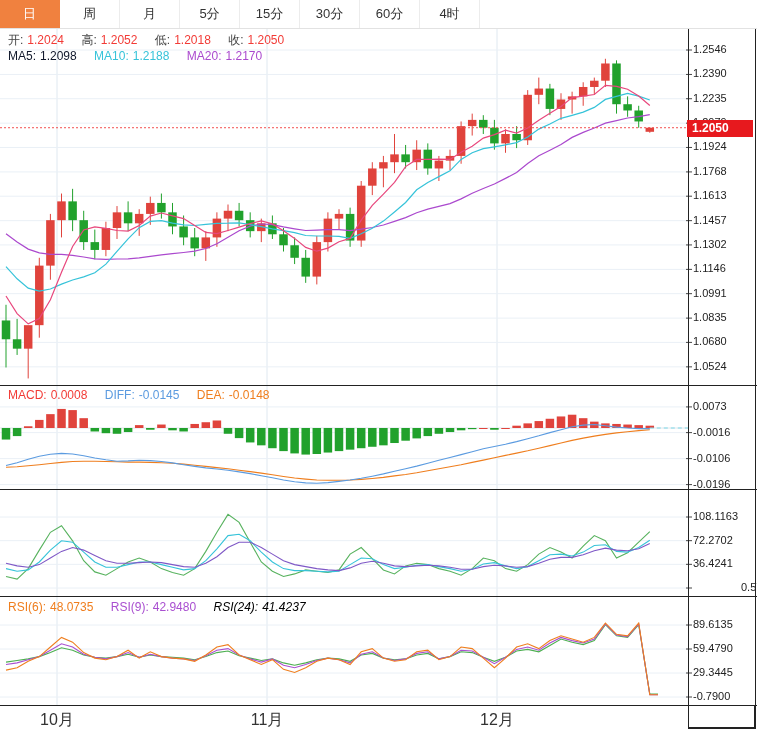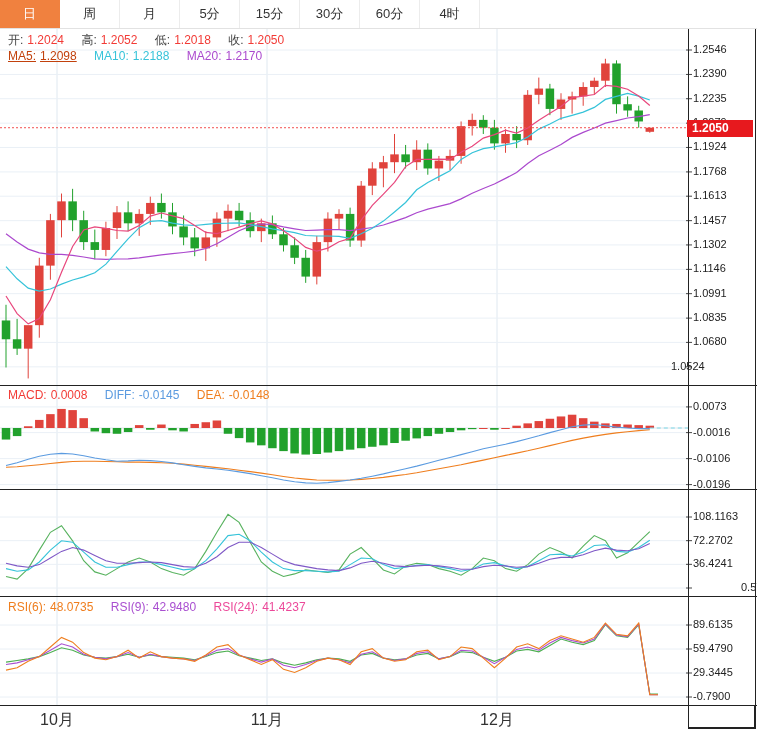--- a/index.html
+++ b/index.html
@@ -12,31 +12,31 @@
        border-right:1px solid #ececec;cursor:pointer;box-sizing:border-box;background:#fff;}
   .tab.active{background:#f0813f;color:#fff;border-right:1px solid #f0813f;}
   
   .chart{position:absolute;top:0;left:0;width:757px;height:583px;}
   #chart-svg{position:absolute;top:29px;left:0;}
   .legend{position:absolute;left:8px;font-size:12px;white-space:nowrap;z-index:5;pointer-events:none;}
   .legend span{margin-right:4px;}
   .legend .gap{margin-right:14px;}
   .lg-dark{color:#444;}
   .lg-red{color:#f23b36;}
-  .lg-ma5{color:#c2410c;text-decoration:underline;}
+  .lg-ma5{color:#0f172a;}
   .lg-ma10{color:#36c3d9;}
   .lg-ma20{color:#ab49ce;}
   .lg-diff{color:#5b9be0;}
   .lg-dea{color:#ef7e1e;}
   .lg-k{color:#36c3d9;}
   .lg-d{color:#7f58c6;}
   .lg-j{color:#57b25e;}
   .lg-rsi6{color:#ef7e1e;}
   .lg-rsi12{color:#a94fd0;}
-  .lg-rsi24{color:#ec4899;}
+  .lg-rsi24{color:#000000;font-style:italic;}
   .ylab{position:absolute;font-size:11px;color:#222;z-index:3;pointer-events:none;}
   .price-badge{position:absolute;left:687px;width:66px;height:17px;background:#e7191e;color:#fff;
                font-size:12px;font-weight:bold;line-height:17px;padding-left:5px;z-index:6;box-sizing:border-box;}
   .xmonth{position:absolute;width:34px;text-align:center;font-size:16px;color:#333;z-index:4;}
   .corner-box{position:absolute;left:688px;top:705px;width:67px;height:23px;
               border-right:1px solid #222;border-bottom:1px solid #222;box-sizing:border-box;z-index:4;}
 </style>
 </head>
 <body>
 
@@ -353,21 +353,21 @@
         <div class="ylab" style="left: 693px; top: 116.179px;">1.2079</div>
         <div class="ylab" style="left: 693px; top: 140.467px;">1.1924</div>
         <div class="ylab" style="left: 693px; top: 164.913px;">1.1768</div>
         <div class="ylab" style="left: 693px; top: 189.201px;">1.1613</div>
         <div class="ylab" style="left: 693px; top: 213.646px;">1.1457</div>
         <div class="ylab" style="left: 693px; top: 237.935px;">1.1302</div>
         <div class="ylab" style="left: 693px; top: 262.38px;">1.1146</div>
         <div class="ylab" style="left: 693px; top: 286.668px;">1.0991</div>
         <div class="ylab" style="left: 693px; top: 311.114px;">1.0835</div>
         <div class="ylab" style="left: 693px; top: 335.402px;">1.0680</div>
-        <div class="ylab" style="left: 671px; top: 359.847px;">1.0524</div>
+        <div class="ylab" style="left: 693px; top: 359.847px;">1.0524</div>
         <div class="ylab" style="left: 693px; top: 399.918px;">0.0073</div>
         <div class="ylab" style="left: 693px; top: 425.621px;">-0.0016</div>
         <div class="ylab" style="left: 693px; top: 451.613px;">-0.0106</div>
         <div class="ylab" style="left: 693px; top: 477.605px;">-0.0196</div>
         <div class="ylab" style="left: 693px; top: 510px;">108.1163</div>
         <div class="ylab" style="left: 693px; top: 533.669px;">72.2702</div>
         <div class="ylab" style="left: 693px; top: 557.338px;">36.4241</div>
         <div class="ylab" style="left: 693px; top: 581.008px; padding-left: 48px;">0.5780</div>
         <div class="ylab" style="left: 693px; top: 618px;">89.6135</div>
         <div class="ylab" style="left: 693px; top: 642.002px;">59.4790</div>

